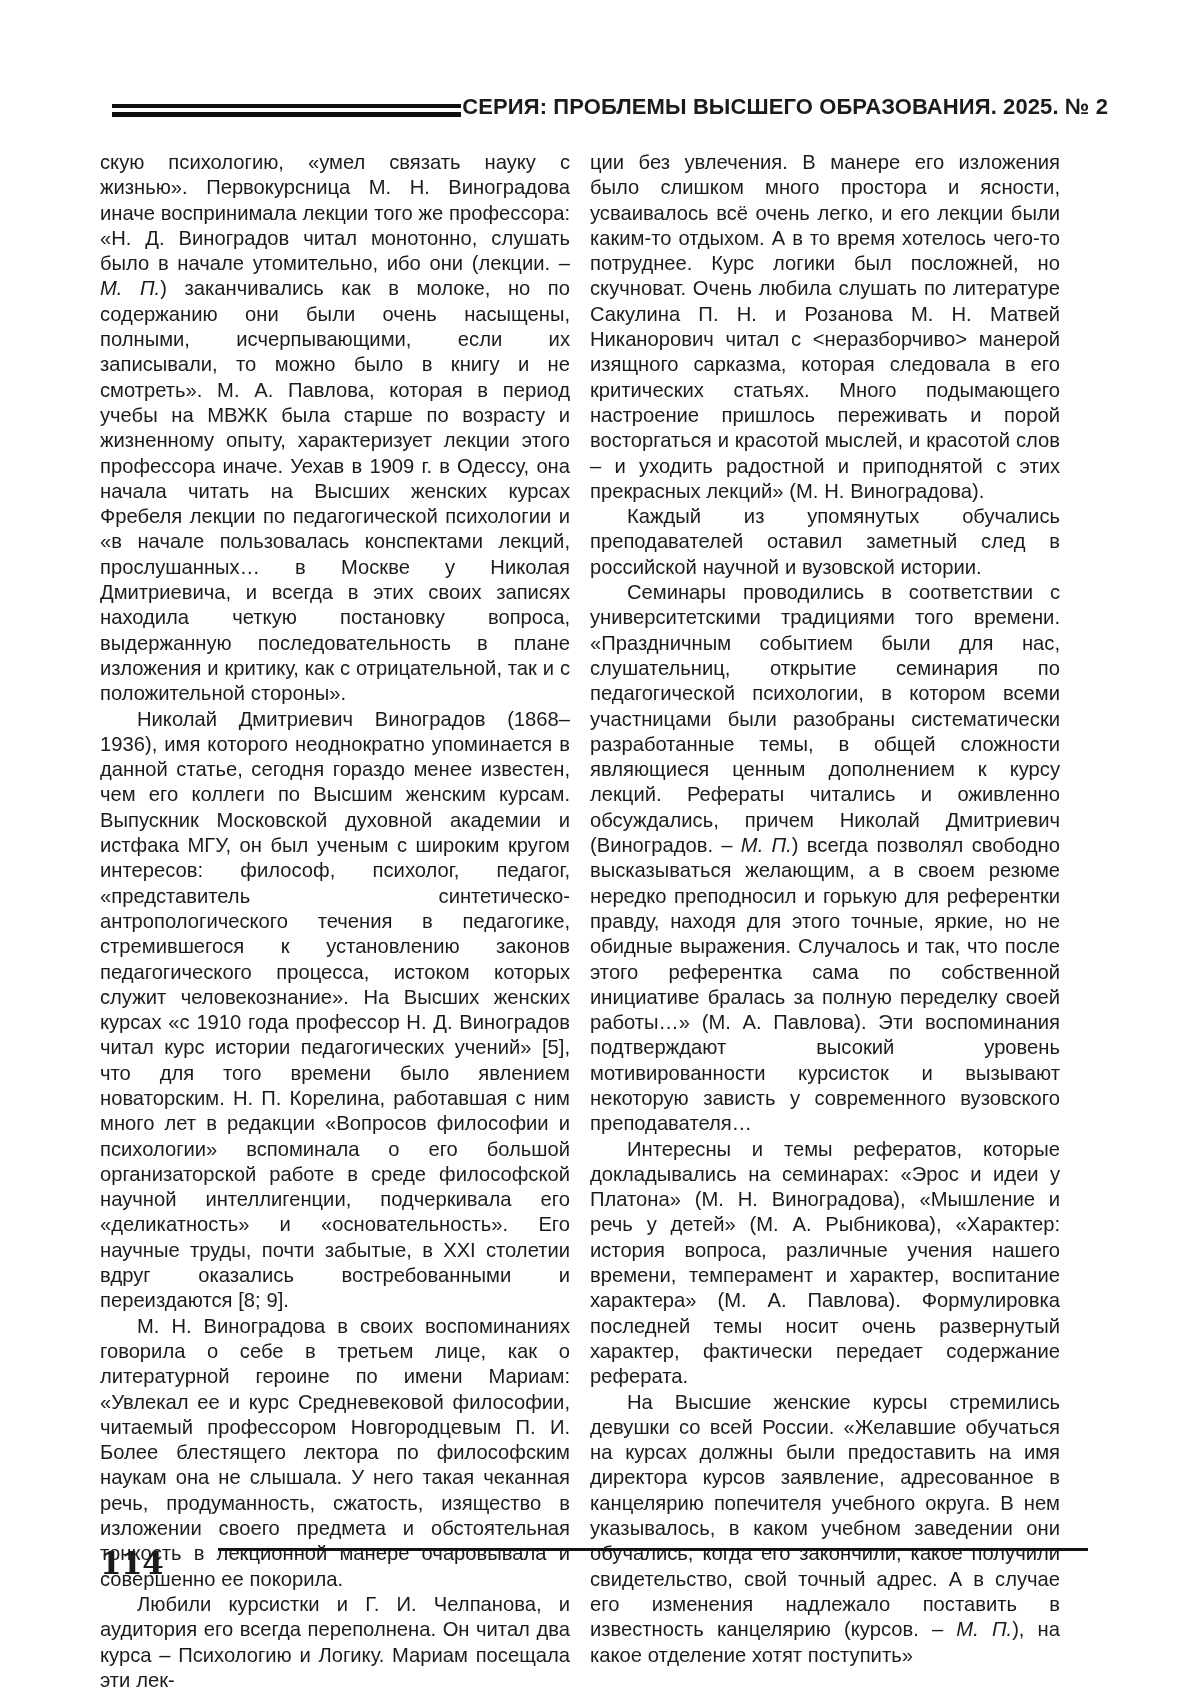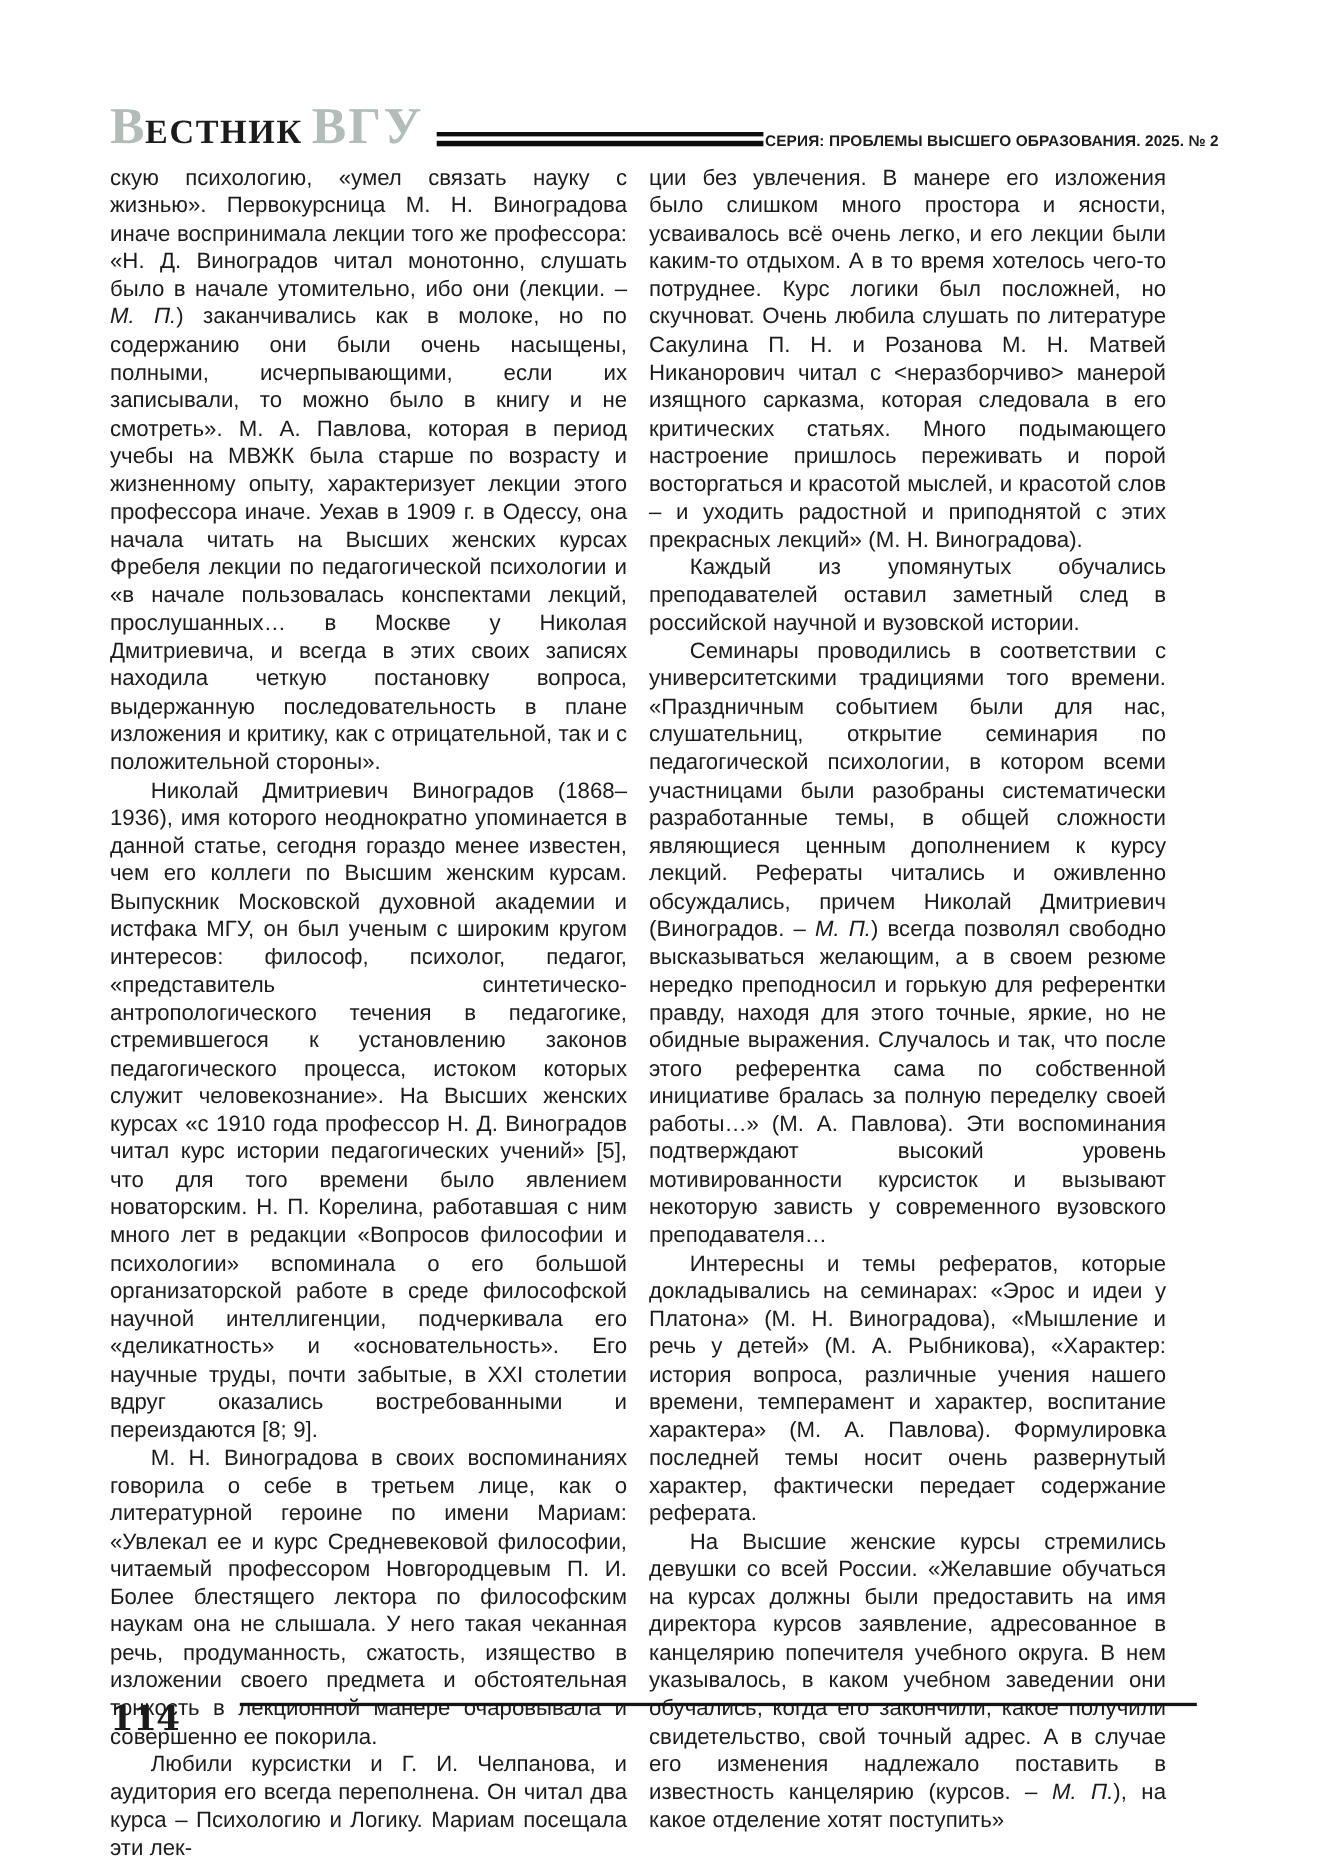--- a/index.html
+++ b/index.html
@@ -35,21 +35,21 @@
   .rule-double {
     flex: 1 1 auto;
     height: 13px;
     box-sizing: border-box;
     border-top: 4px solid #0e0e0e;
     border-bottom: 5px solid #0e0e0e;
     margin: 0 1px 3px 12px;
   }
   .series {
     font-weight: 700;
-    font-size: 14px;
+    font-size: 22px;
     letter-spacing: 0.1px;
     white-space: nowrap;
     margin-bottom: 0;
   }
 
   
   .columns {
     position: absolute;
     top: 150px;
     left: 100px;
@@ -94,23 +94,20 @@
     margin-left: 15px;
     margin-bottom: 3px;
   }
 </style>
 </head>
 <body>
 
 <div class="page">
 
   <header class="header">
-    <div class="logo">
-      <span class="logo-big" style="color: rgb(178, 189, 183);">В</span><span class="logo-small">ЕСТНИК</span><span class="logo-big logo-abbr" style="color: rgb(178, 189, 183);">ВГУ</span>
-    </div>
     <div class="rule-double"></div>
     <div class="series">СЕРИЯ: ПРОБЛЕМЫ ВЫСШЕГО ОБРАЗОВАНИЯ. 2025. № 2</div>
   </header>
 
   <main class="columns">
     <div class="col" id="col-left">
         <p class="noindent"><span>скую психологию, «умел связать науку с жизнью». Первокурсница М. Н. Виноградова иначе воспринимала лекции того же профессора: «Н. Д. Виноградов читал монотонно, слушать было в начале утомительно, ибо они (лекции. – </span><span class="it">М. П.</span><span>) заканчивались как в молоке, но по содержанию они были очень насыщены, полными, исчерпывающими, если их записывали, то можно было в книгу и не смотреть». М. А. Павлова, которая в период учебы на МВЖК была старше по возрасту и жизненному опыту, характеризует лекции этого профессора иначе. Уехав в 1909 г. в Одессу, она начала читать на Высших женских курсах Фребеля лекции по педагогической психологии и «в начале пользовалась конспектами лекций, прослушанных… в Москве у Николая Дмитриевича, и всегда в этих своих записях находила четкую постановку вопроса, выдержанную последовательность в плане изложения и критику, как с отрицательной, так и с положительной стороны».</span></p>
         <p><span>Николай Дмитриевич Виноградов (1868–1936), имя которого неоднократно упоминается в данной статье, сегодня гораздо менее известен, чем его коллеги по Высшим женским курсам. Выпускник Московской духовной академии и истфака МГУ, он был ученым с широким кругом интересов: философ, психолог, педагог, «представитель синтетическо-антропологического течения в педагогике, стремившегося к установлению законов педагогического процесса, истоком которых служит человекознание». На Высших женских курсах «с 1910 года профессор Н. Д. Виноградов читал курс истории педагогических учений» [5], что для того времени было явлением новаторским. Н. П. Корелина, работавшая с ним много лет в редакции «Вопросов философии и психологии» вспоминала о его большой организаторской работе в среде философской научной интеллигенции, подчеркивала его «деликатность» и «основательность». Его научные труды, почти забытые, в XXI столетии вдруг оказались востребованными и переиздаются [8; 9].</span></p>
         <p><span>М. Н. Виноградова в своих воспоминаниях говорила о себе в третьем лице, как о литературной героине по имени Мариам: «Увлекал ее и курс Средневековой философии, читаемый профессором Новгородцевым П. И. Более блестящего лектора по философским наукам она не слышала. У него такая чеканная речь, продуманность, сжатость, изящество в изложении своего предмета и обстоятельная тонкость в лекционной манере очаровывала и совершенно ее покорила.</span></p>
         <p><span>Любили курсистки и Г. И. Челпанова, и аудитория его всегда переполнена. Он читал два курса – Психологию и Логику. Мариам посещала эти лек-</span></p>

